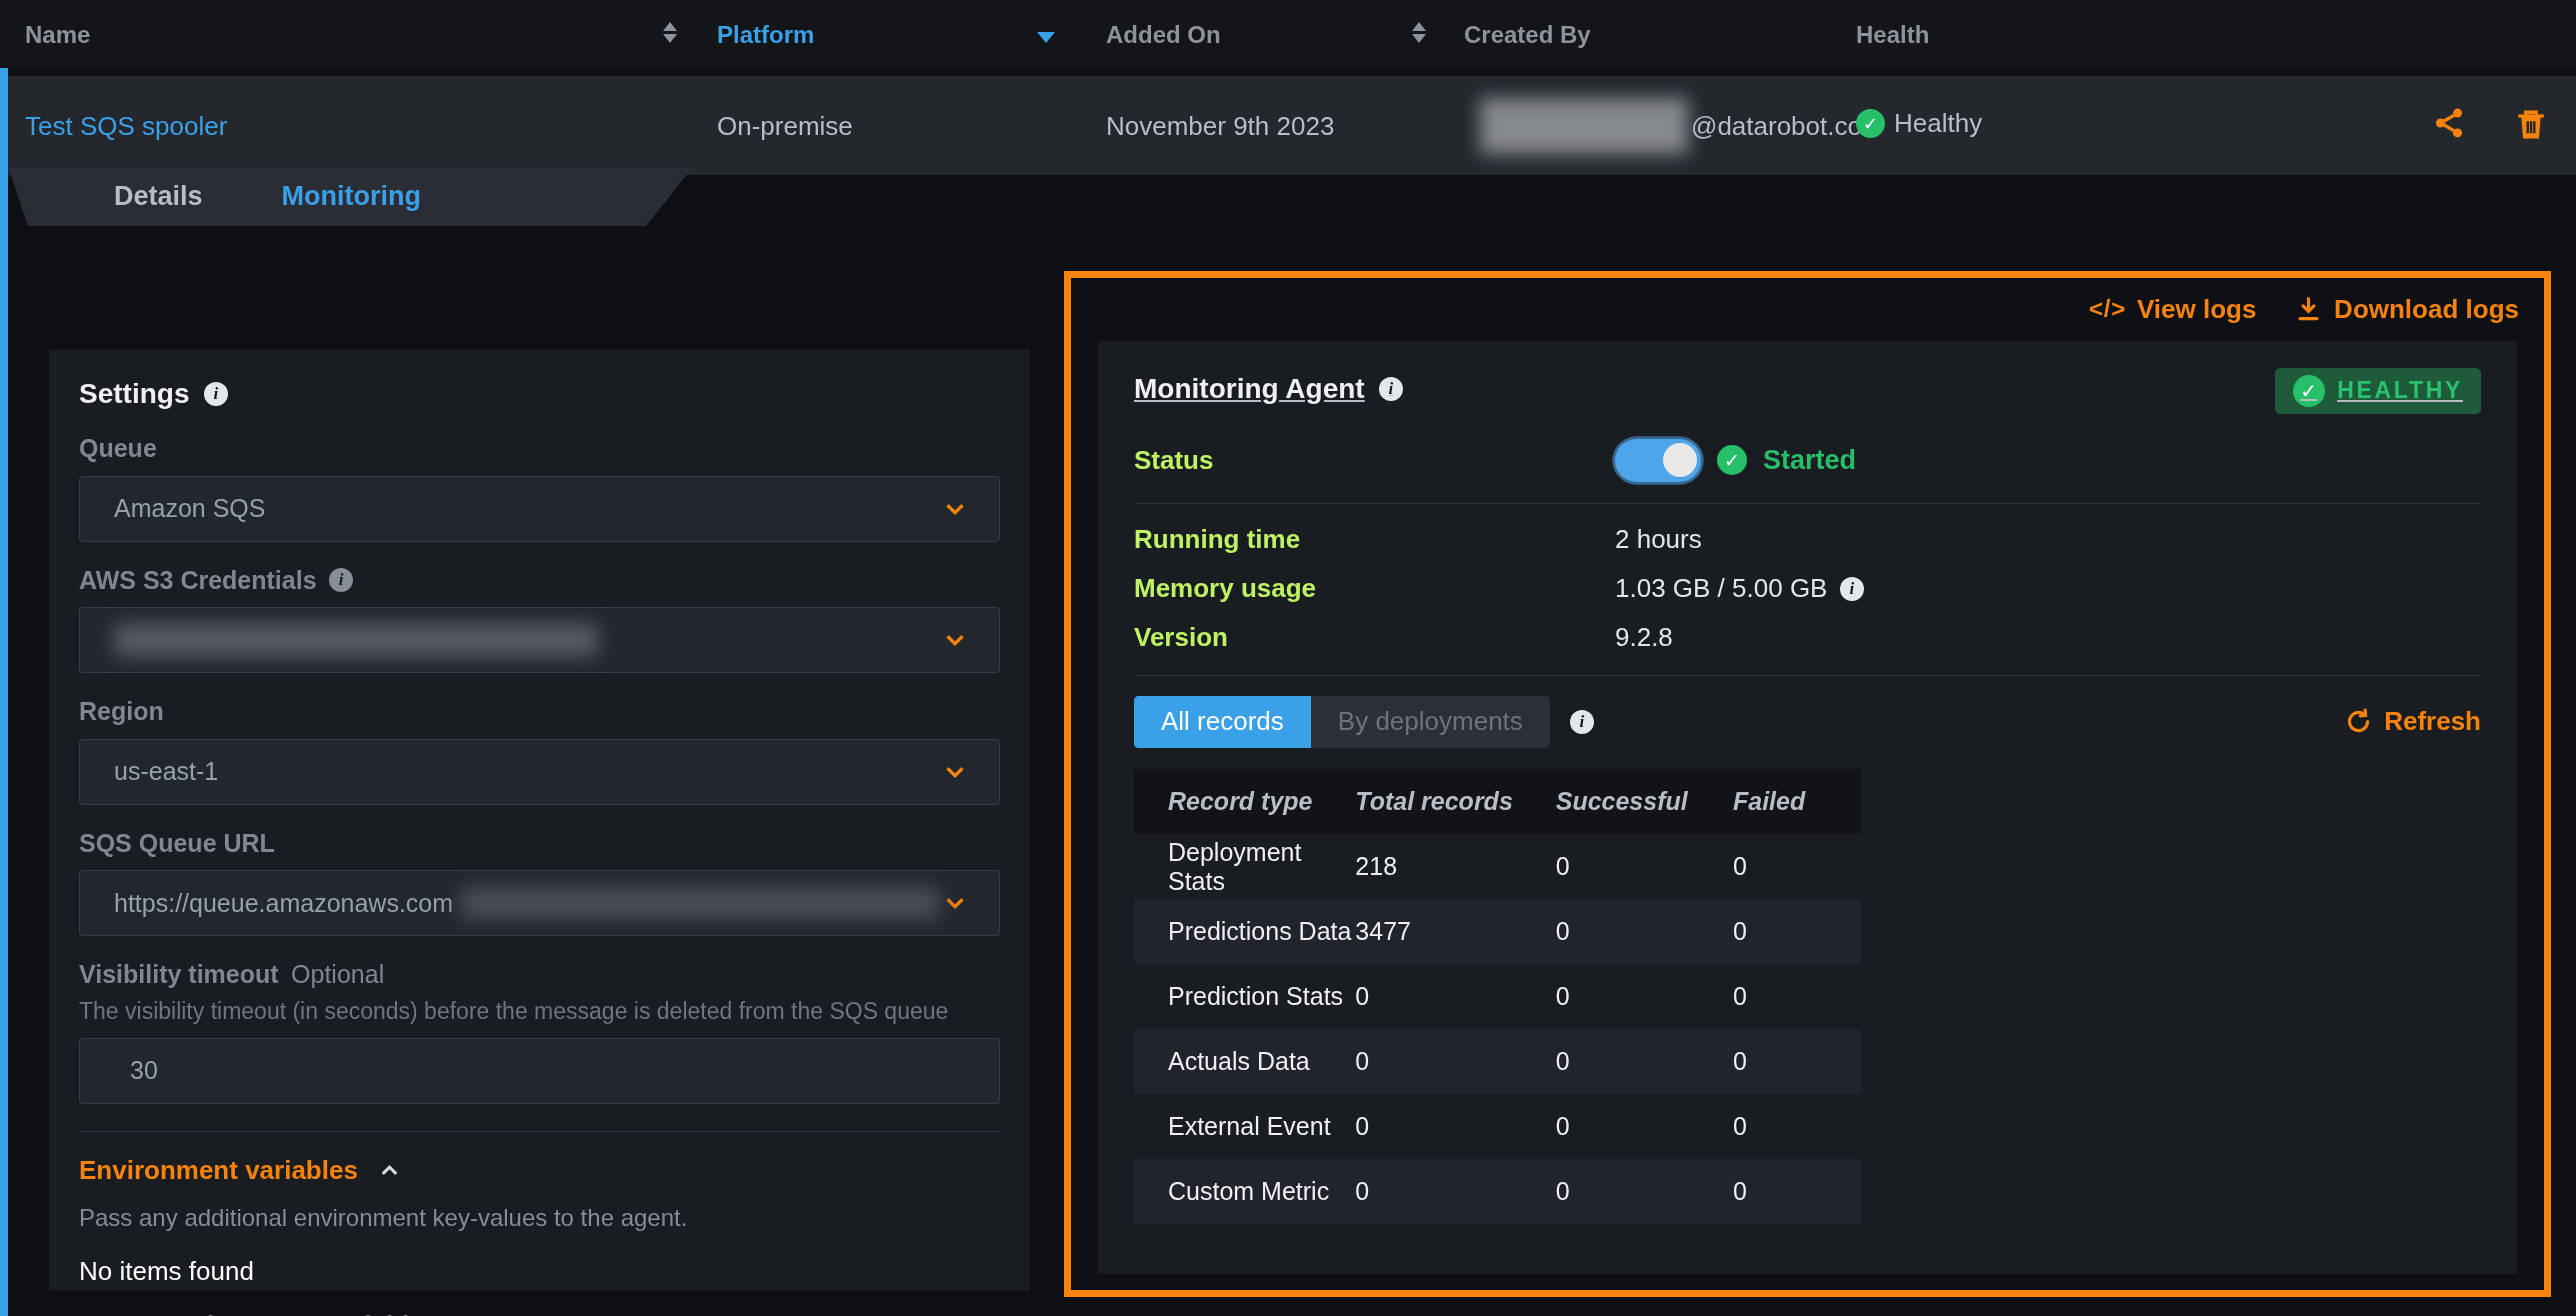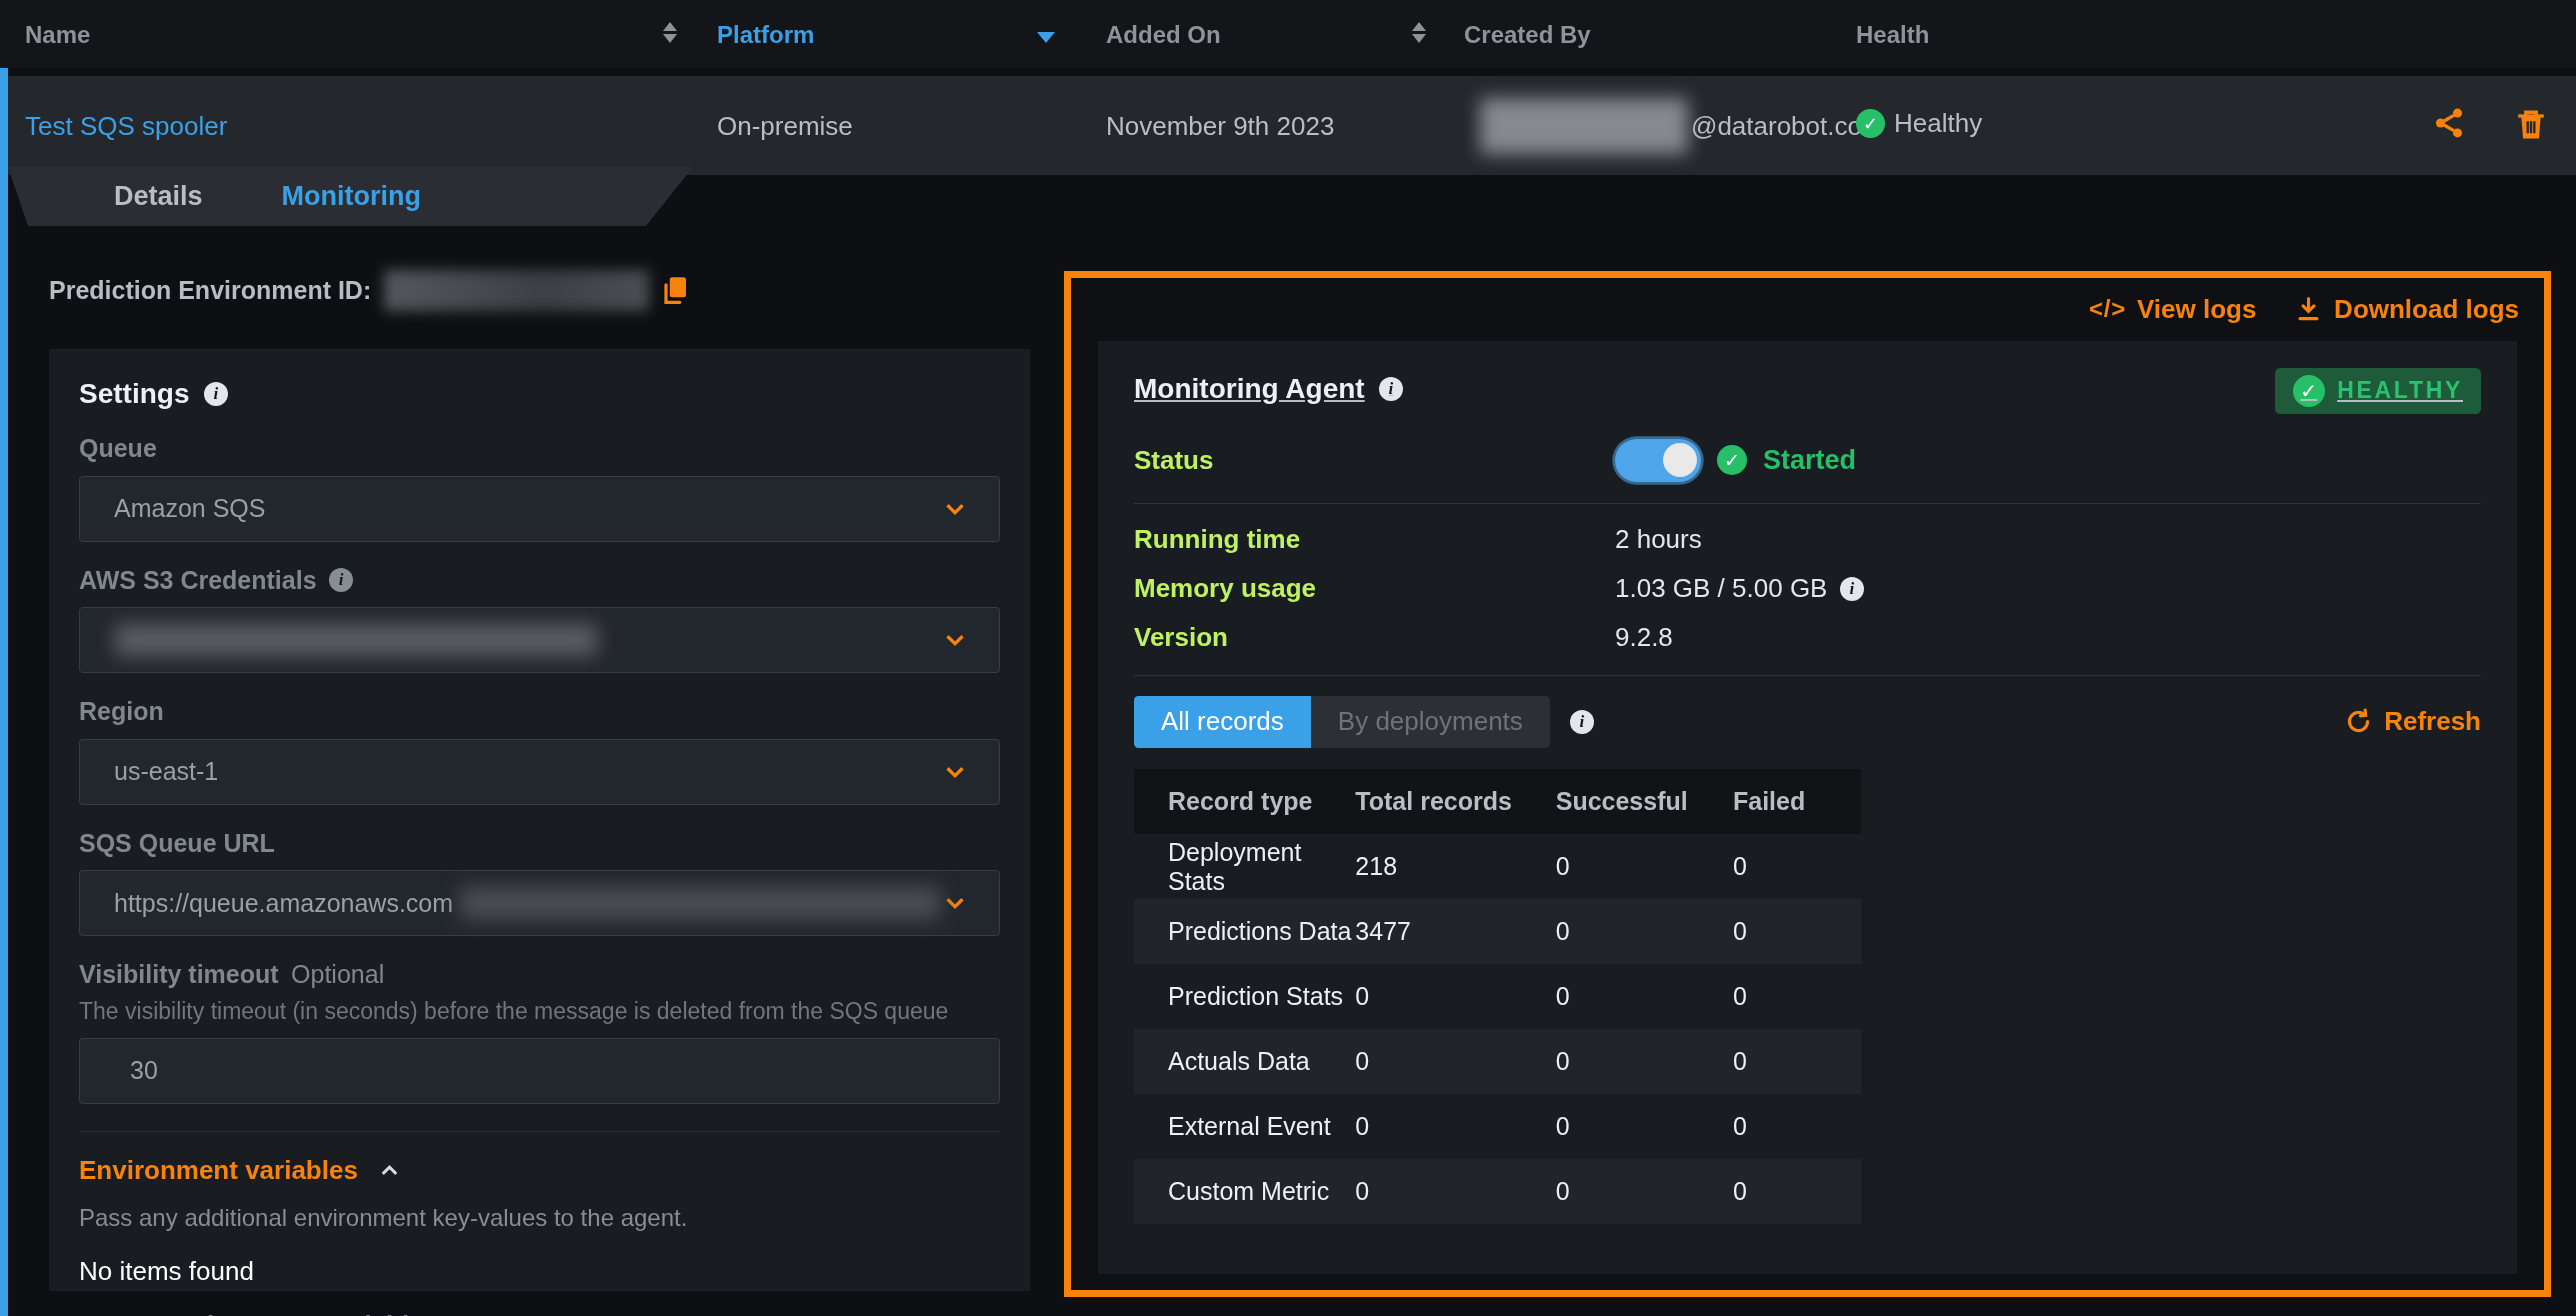--- a/index.html
+++ b/index.html
@@ -96,21 +96,21 @@
   .info-rows { margin-top:10.7px; }
   .info-rows .kv-row { height:49px; }
   .records-controls { margin-top:20px; display:flex; align-items:center; }
   .btn-group { display:flex; border-radius:4.5px; overflow:hidden; }
   .rec-btn { height:52px; display:flex; align-items:center; padding:0 27px; font-size:26px; cursor:pointer; }
   .rec-btn.active { background:#3aa0e8; color:#fff; }
   .rec-btn.inactive { background:#2c3036; color:#6d737a; }
   .group-info { margin-left:20px; }
   .refresh-btn { margin-left:auto; display:flex; align-items:center; gap:10.7px; color:#f8830c; font-size:26px; font-weight:bold; cursor:pointer; }
   .records-table { margin-top:21.5px; width:727px; border-collapse:collapse; }
-  .records-table th { background:#111316; height:65px; text-align:left; font-size:25px; font-weight:bold; color:#b9bec4; }
+  .records-table th { background:#111316; height:65px; text-align:left; font-size:25px; font-weight:bold; color:#b9bec4;font-style:italic; }
   .records-table td { height:65px; font-size:25px; color:#eef0f3; }
   .records-table th:first-child, .records-table td:first-child { padding-left:34px; width:211px; }
   .records-table th:nth-child(2), .records-table td:nth-child(2) { width:191px; }
   .records-table th:nth-child(3), .records-table td:nth-child(3) { width:169px; }
   .records-table th:nth-child(4), .records-table td:nth-child(4) { width:122px; }
   .records-table tbody tr:nth-child(even) { background:#21252b; }
 
   svg { display:block; }
 </style>
 </head>
@@ -164,30 +164,20 @@
       </span>
     </span>
   </div>
   <div class="blue-accent-bar"></div>
 
   <div class="tabbar">
     <span class="tab">Details</span>
     <span class="tab active">Monitoring</span>
   </div>
 
-  <div class="env-id-row">
-    <span class="env-id-label">Prediction Environment ID:</span>
-    <span class="redact redact-env-id"></span>
-    <span class="copy-icon">
-      <svg width="30" height="34" viewBox="0 0 24 26" fill="none" stroke="currentColor" stroke-width="2.6">
-          <rect x="7" y="2" width="13" height="16" rx="2" fill="currentColor" stroke="none"></rect>
-          <path d="M4 8v14h11" stroke-linecap="round"></path>
-        </svg>
-    </span>
-  </div>
 
   <div class="settings-panel">
     <div class="panel-title-row">
       <span class="panel-title">Settings</span>
       <span class="info-icon">i</span>
     </div>
 
     <div class="field-label">
         <span>Queue</span>
       </div>

